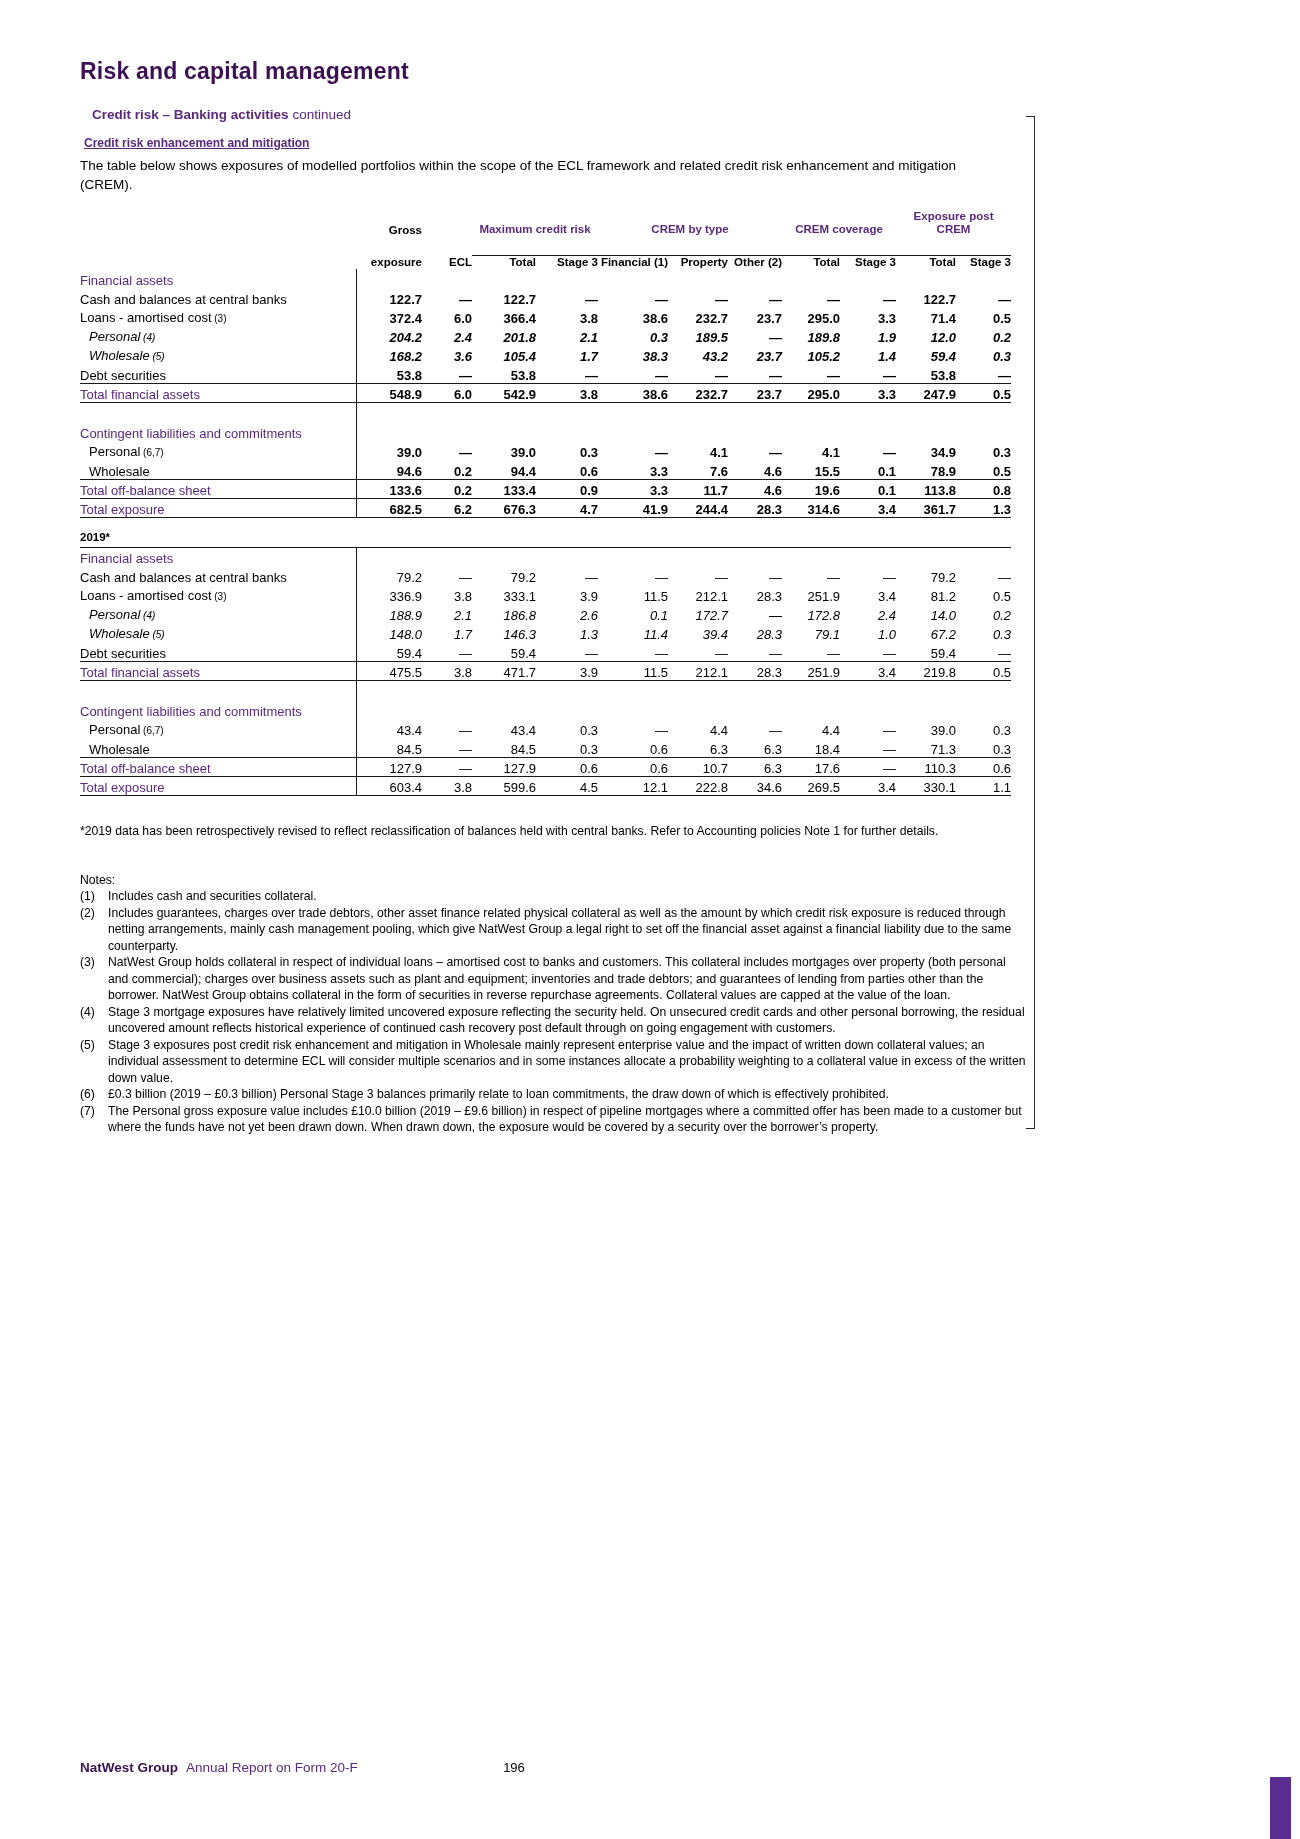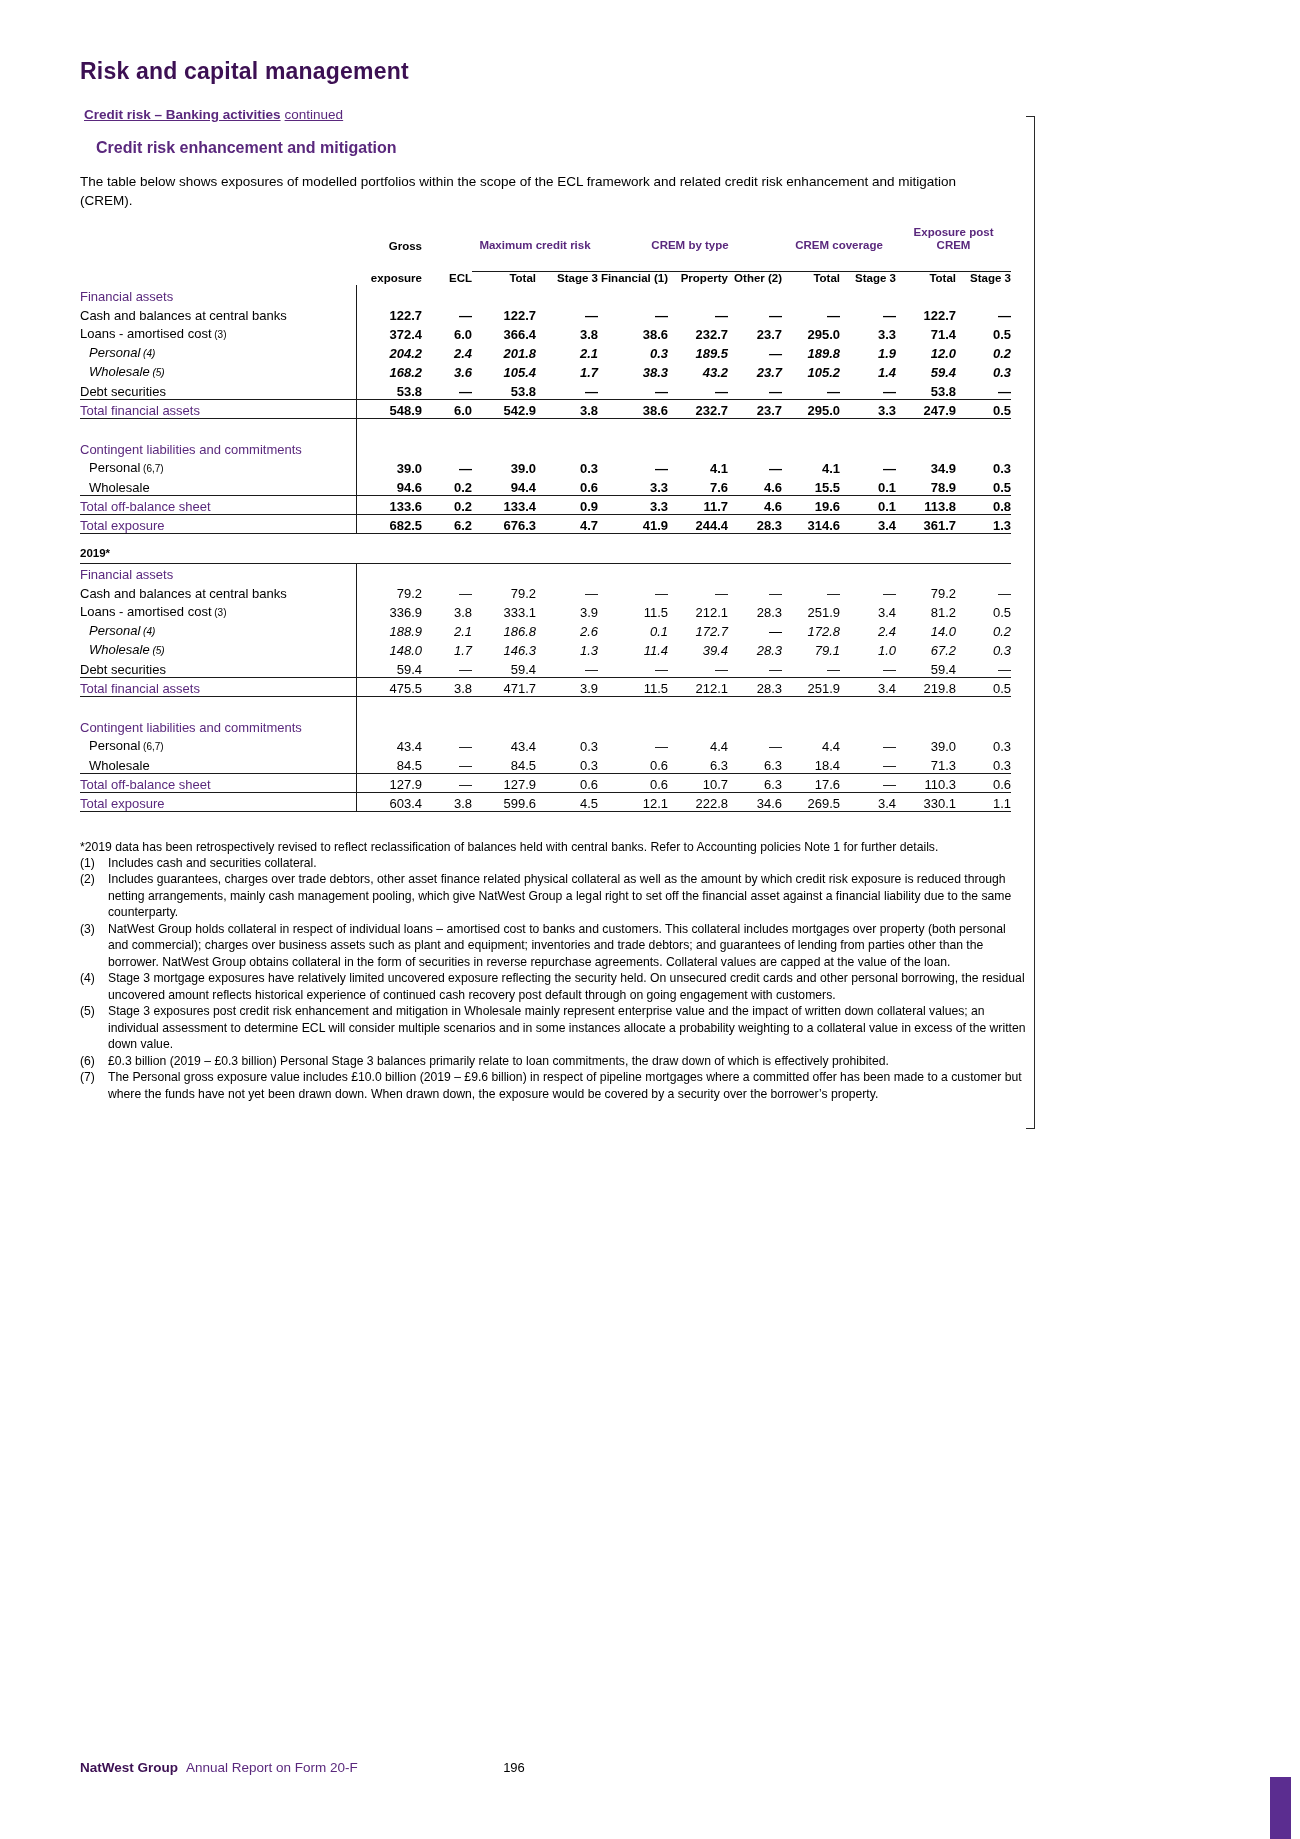--- a/index.html
+++ b/index.html
@@ -7,23 +7,23 @@
     --dark:#3c1053;
     --rule:#1a1a1a;
   }
   *{box-sizing:border-box;}
   html,body{margin:0;padding:0;background:#ffffff;}
   body{font-family:"Liberation Sans", sans-serif;color:#000;}
   .page{position:relative;width:1300px;height:1839px;background:#fff;overflow:hidden;}
   .content{padding:58px 0 0 80px;width:1040px;}
 
   h1.title{font-size:23px;font-weight:700;color:var(--dark);margin:0 0 21px 0;letter-spacing:.2px;}
-  .sub1{margin:4px;font-size:13.5px;line-height:17px;color:var(--purple);font-weight:700;text-decoration:underline;}
+  .sub1{margin:12px;font-size:13.5px;line-height:17px;color:var(--purple);font-weight:700;}
   .sub1 .cont{font-weight:400;margin-left:4px;}
-  .sub2{margin:16px;font-size:16px;line-height:17px;color:var(--purple);font-weight:700;}
+  .sub2{margin:4px;font-size:12px;line-height:17px;color:var(--purple);font-weight:700;text-decoration:underline;}
   .intro{margin:1px 0 0 0;font-size:13.5px;line-height:19px;color:#000;max-width:930px;}
 
   table.crem{border-collapse:collapse;width:931px;table-layout:fixed;margin-top:16px;}
   table.crem th, table.crem td{padding:0;vertical-align:bottom;}
   thead th{font-weight:700;font-size:11.5px;text-align:right;line-height:13px;}
   th.grp{padding-left:12px;}
   .grp-inner{text-align:center;padding-bottom:19px;}
   .grp-inner.uline{border-bottom:1px solid var(--rule);}
   .grp-inner.rt{text-align:right;}
   th.purple .grp-inner{color:var(--purple);}
@@ -434,20 +434,21 @@
             <td class="val">269.5</td>
             <td class="val">3.4</td>
             <td class="val">330.1</td>
             <td class="val">1.1</td>
           </tr>
         </tbody>
       </table>
 
     <p class="footnote">*2019 data has been retrospectively revised to reflect reclassification of balances held with central banks. Refer to Accounting policies Note 1 for further details.</p>
 
+    <p class="notes-title">Notes:</p>
     <div class="notes" id="notes-list">
         <div class="note">
           <span class="nnum">(1)</span>
           <span class="ntxt">Includes cash and securities collateral.</span>
         </div>
         <div class="note">
           <span class="nnum">(2)</span>
           <span class="ntxt">Includes guarantees, charges over trade debtors, other asset finance related physical collateral as well as the amount by which credit risk exposure is reduced through netting arrangements, mainly cash management pooling, which give NatWest Group a legal right to set off the financial asset against a financial liability due to the same counterparty.</span>
         </div>
         <div class="note">

